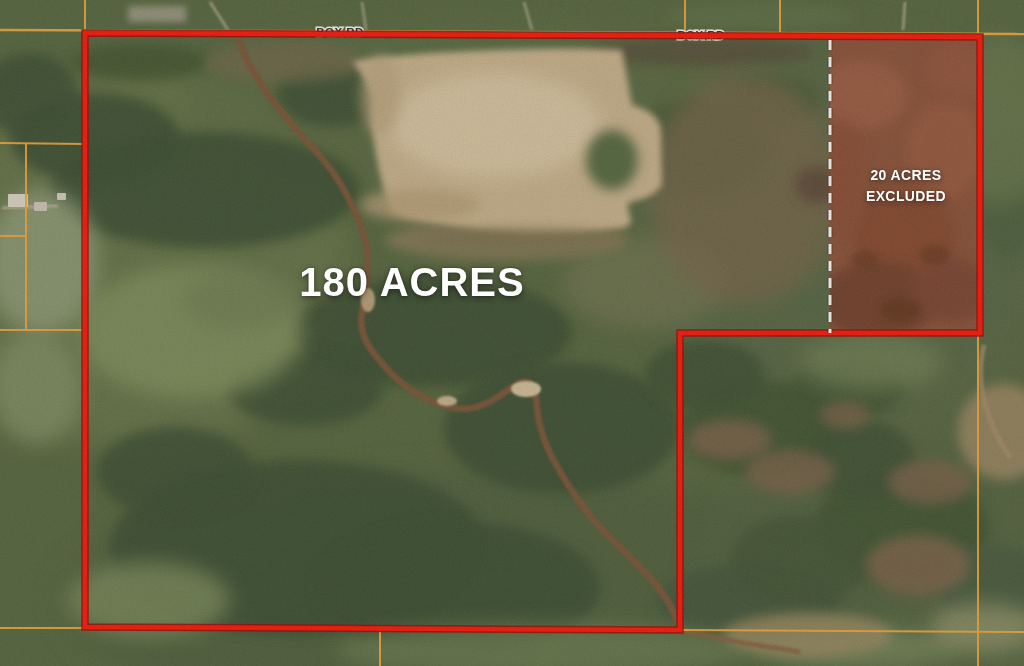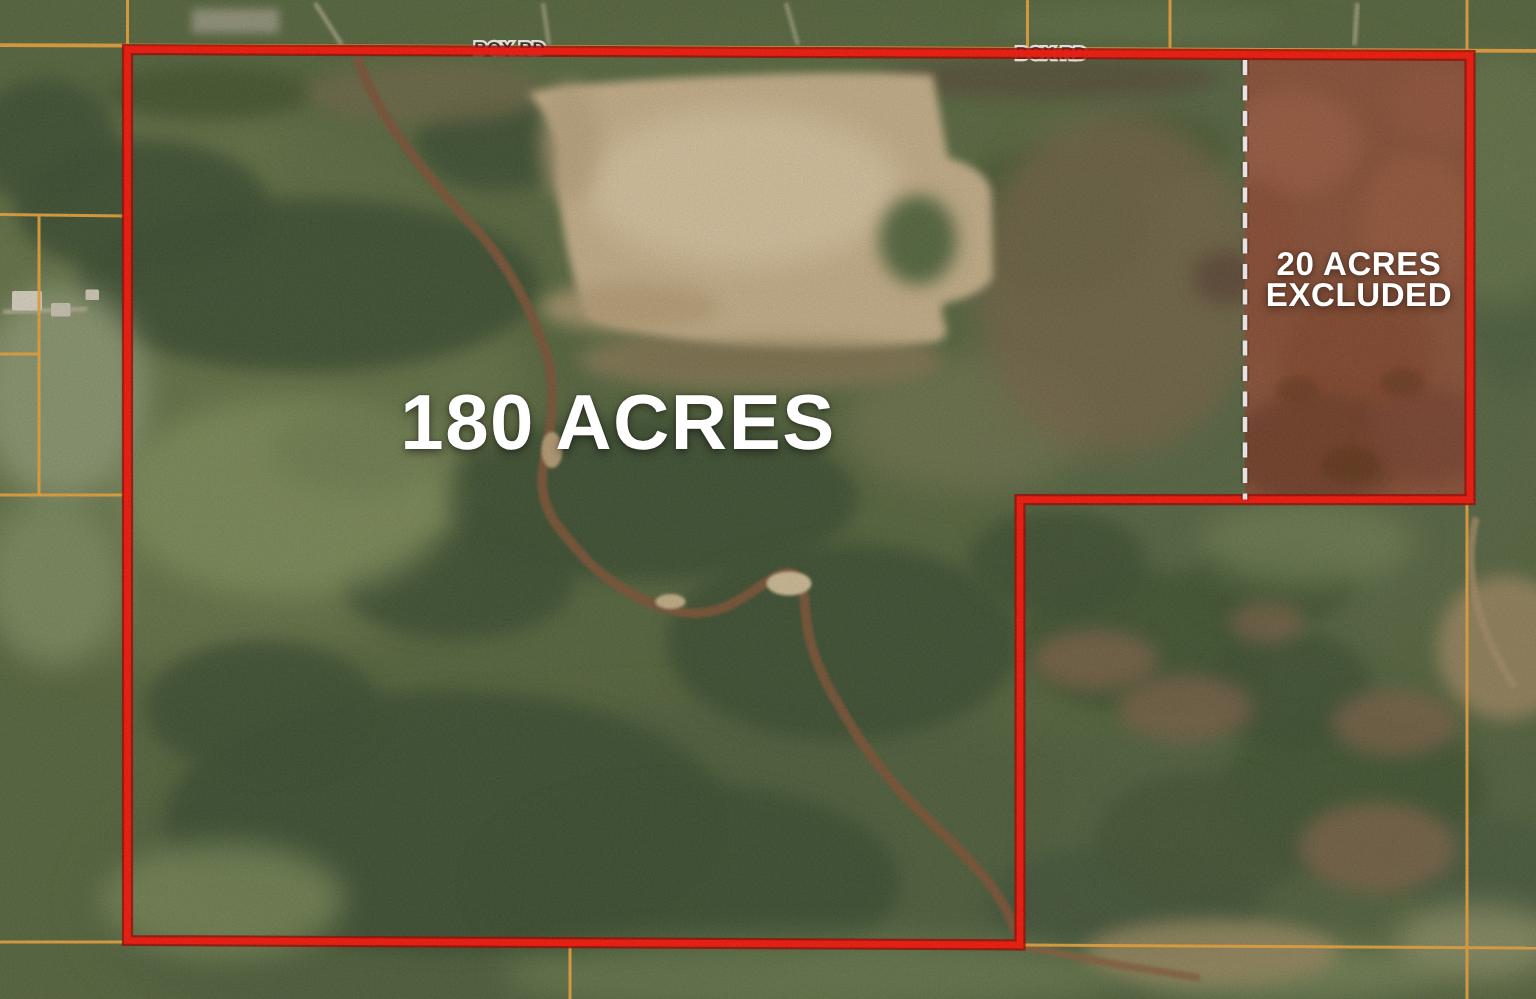--- a/index.html
+++ b/index.html
@@ -6,22 +6,22 @@
   .stage{
     position:relative;width:1024px;height:666px;overflow:hidden;
     font-family:"Liberation Sans", sans-serif;background:#57663f;
   }
   .stage svg{position:absolute;left:0;top:0;display:block;}
   .map-label{
     position:absolute;color:#ffffff;font-weight:bold;text-align:center;
     transform:translate(-50%,-50%);white-space:nowrap;
     text-shadow:0 2px 6px rgba(0,0,0,.45), 0 0 2px rgba(0,0,0,.35);
   }
-  .label-main{left:412px;top:282px;font-size:52px;letter-spacing:1px;}
-  .label-excluded{left:906px;top:186px;font-size:22px;line-height:21px;letter-spacing:.4px;}
+  .label-main{left:412px;top:282px;font-size:40px;letter-spacing:1px;}
+  .label-excluded{left:906px;top:186px;font-size:14px;line-height:21px;letter-spacing:.4px;}
 </style>
 </head>
 <body>
 
 <div class="stage">
 
 <svg width="1024" height="666" viewBox="0 0 1024 666">
   <defs>
     <filter id="b3" x="-50%" y="-50%" width="200%" height="200%">
           <feGaussianBlur stdDeviation="3"></feGaussianBlur>

